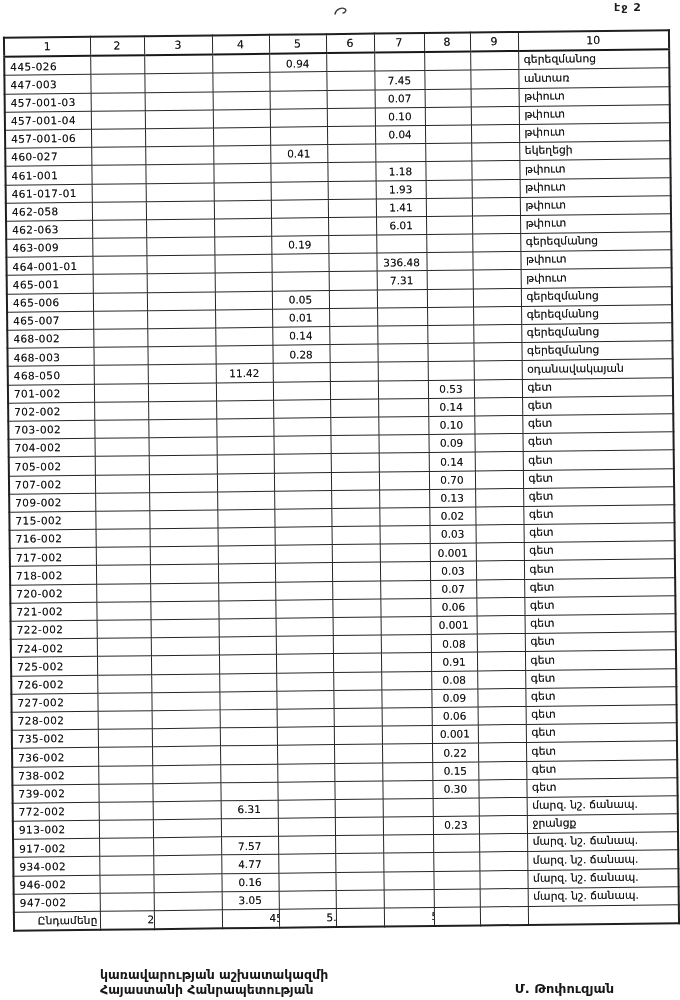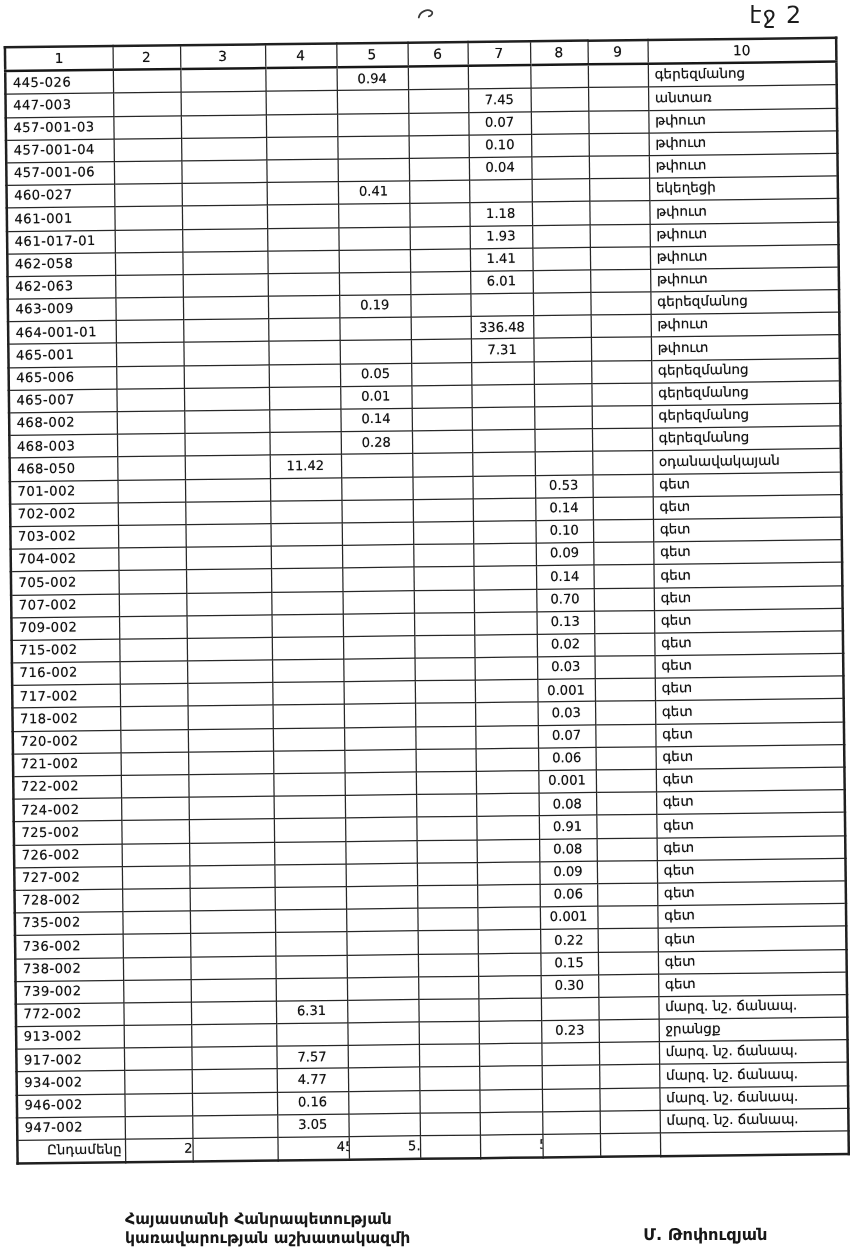--- a/index.html
+++ b/index.html
@@ -4,21 +4,21 @@
 <style>
   html,body{margin:0;padding:0;}
   body{
     width:680px;height:1000px;position:relative;overflow:hidden;
     background:#ffffff;color:#151515;
     font-family:"DejaVu Sans",sans-serif;
     -webkit-font-smoothing:antialiased;
   }
   .page-label{
     position:absolute;top:1px;right:38px;
-    font-size:19px;font-weight:normal;letter-spacing:1px;color:#1c1c1c;
+    font-size:11px;font-weight:bold;letter-spacing:1px;color:#1c1c1c;
   }
   .pen-mark{position:absolute;top:2px;left:333px;}
   .sheet{
     position:absolute;top:33px;left:8px;width:665px;
     transform:rotate(-0.65deg);
     transform-origin:50% 50%;
   }
   table{
     border-collapse:collapse;table-layout:fixed;width:665px;
     filter:contrast(1.05);
@@ -672,17 +672,17 @@
           <td class="c8">18.45</td>
           <td class="c9"></td>
           <td class="c10"></td>
         </tr>
       </tfoot>
   </table>
 </div>
 
 <div class="footer">
   <div class="footer-left">
+    <div>կառավարության աշխատակազմի</div>
     <div>Հայաստանի Հանրապետության</div>
-    <div>կառավարության աշխատակազմի</div>
   </div>
   <div class="signature">Մ. Թոփուզյան</div>
 </div>
 
 </body></html>

